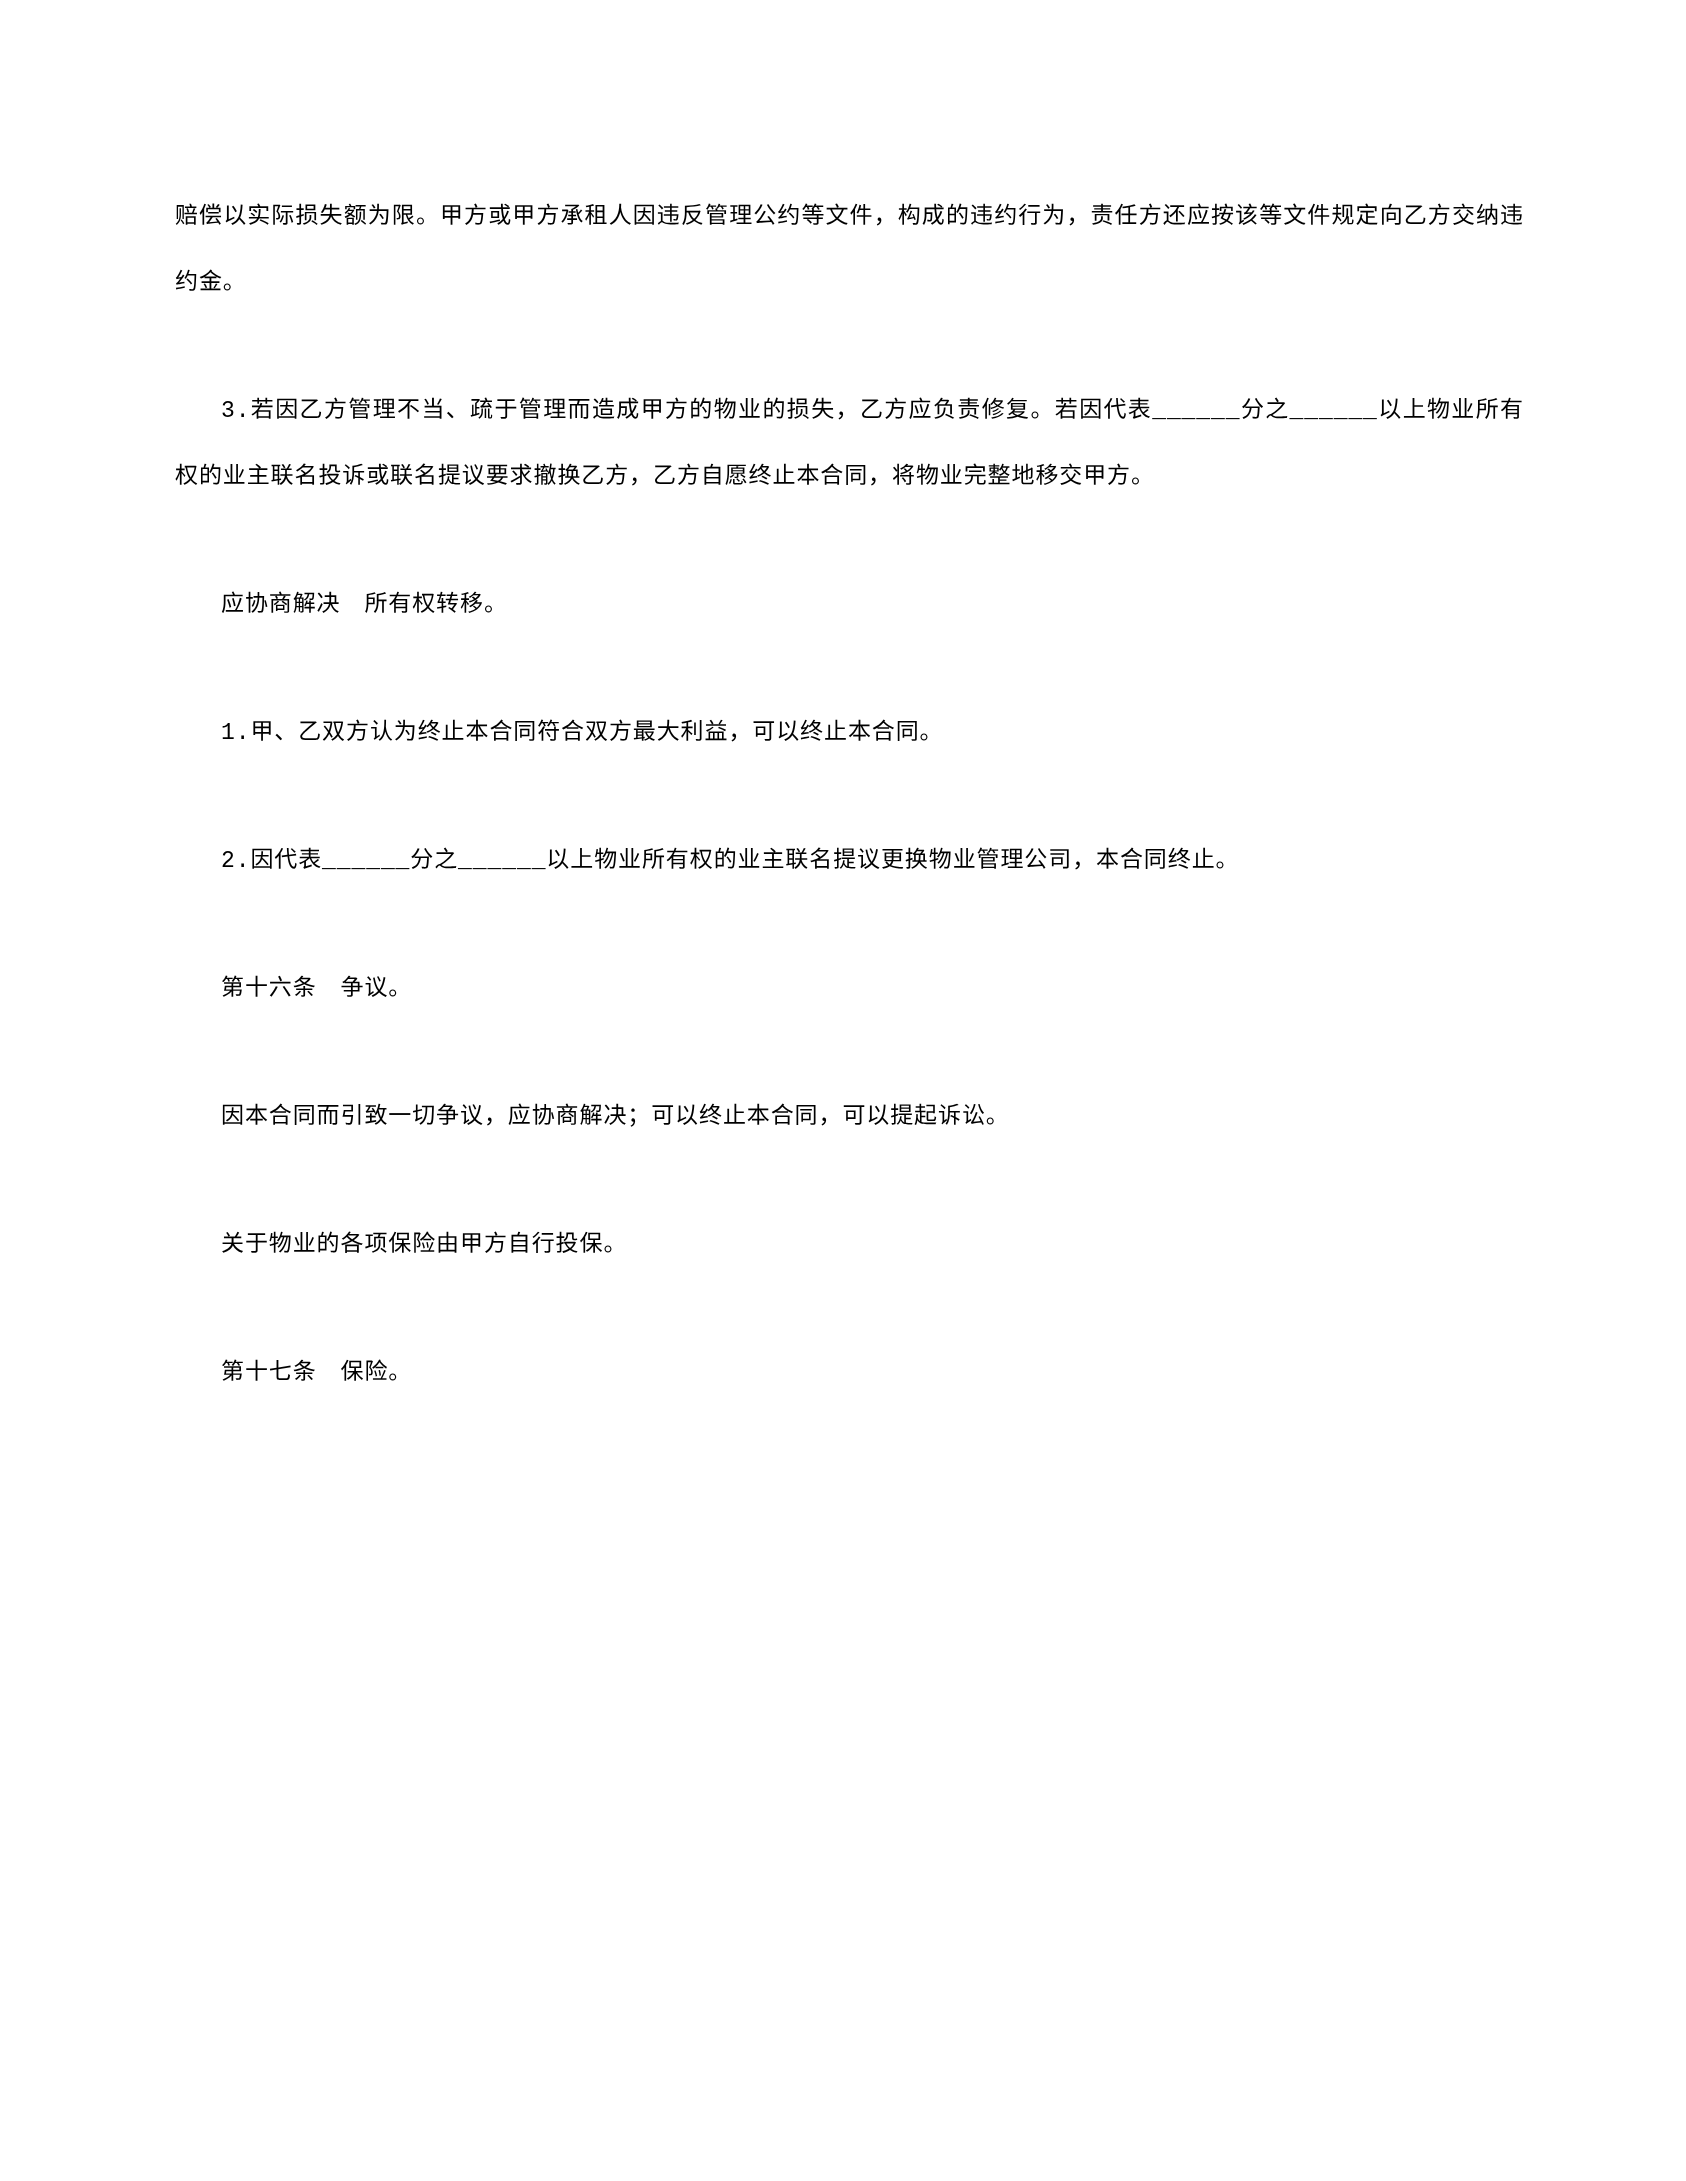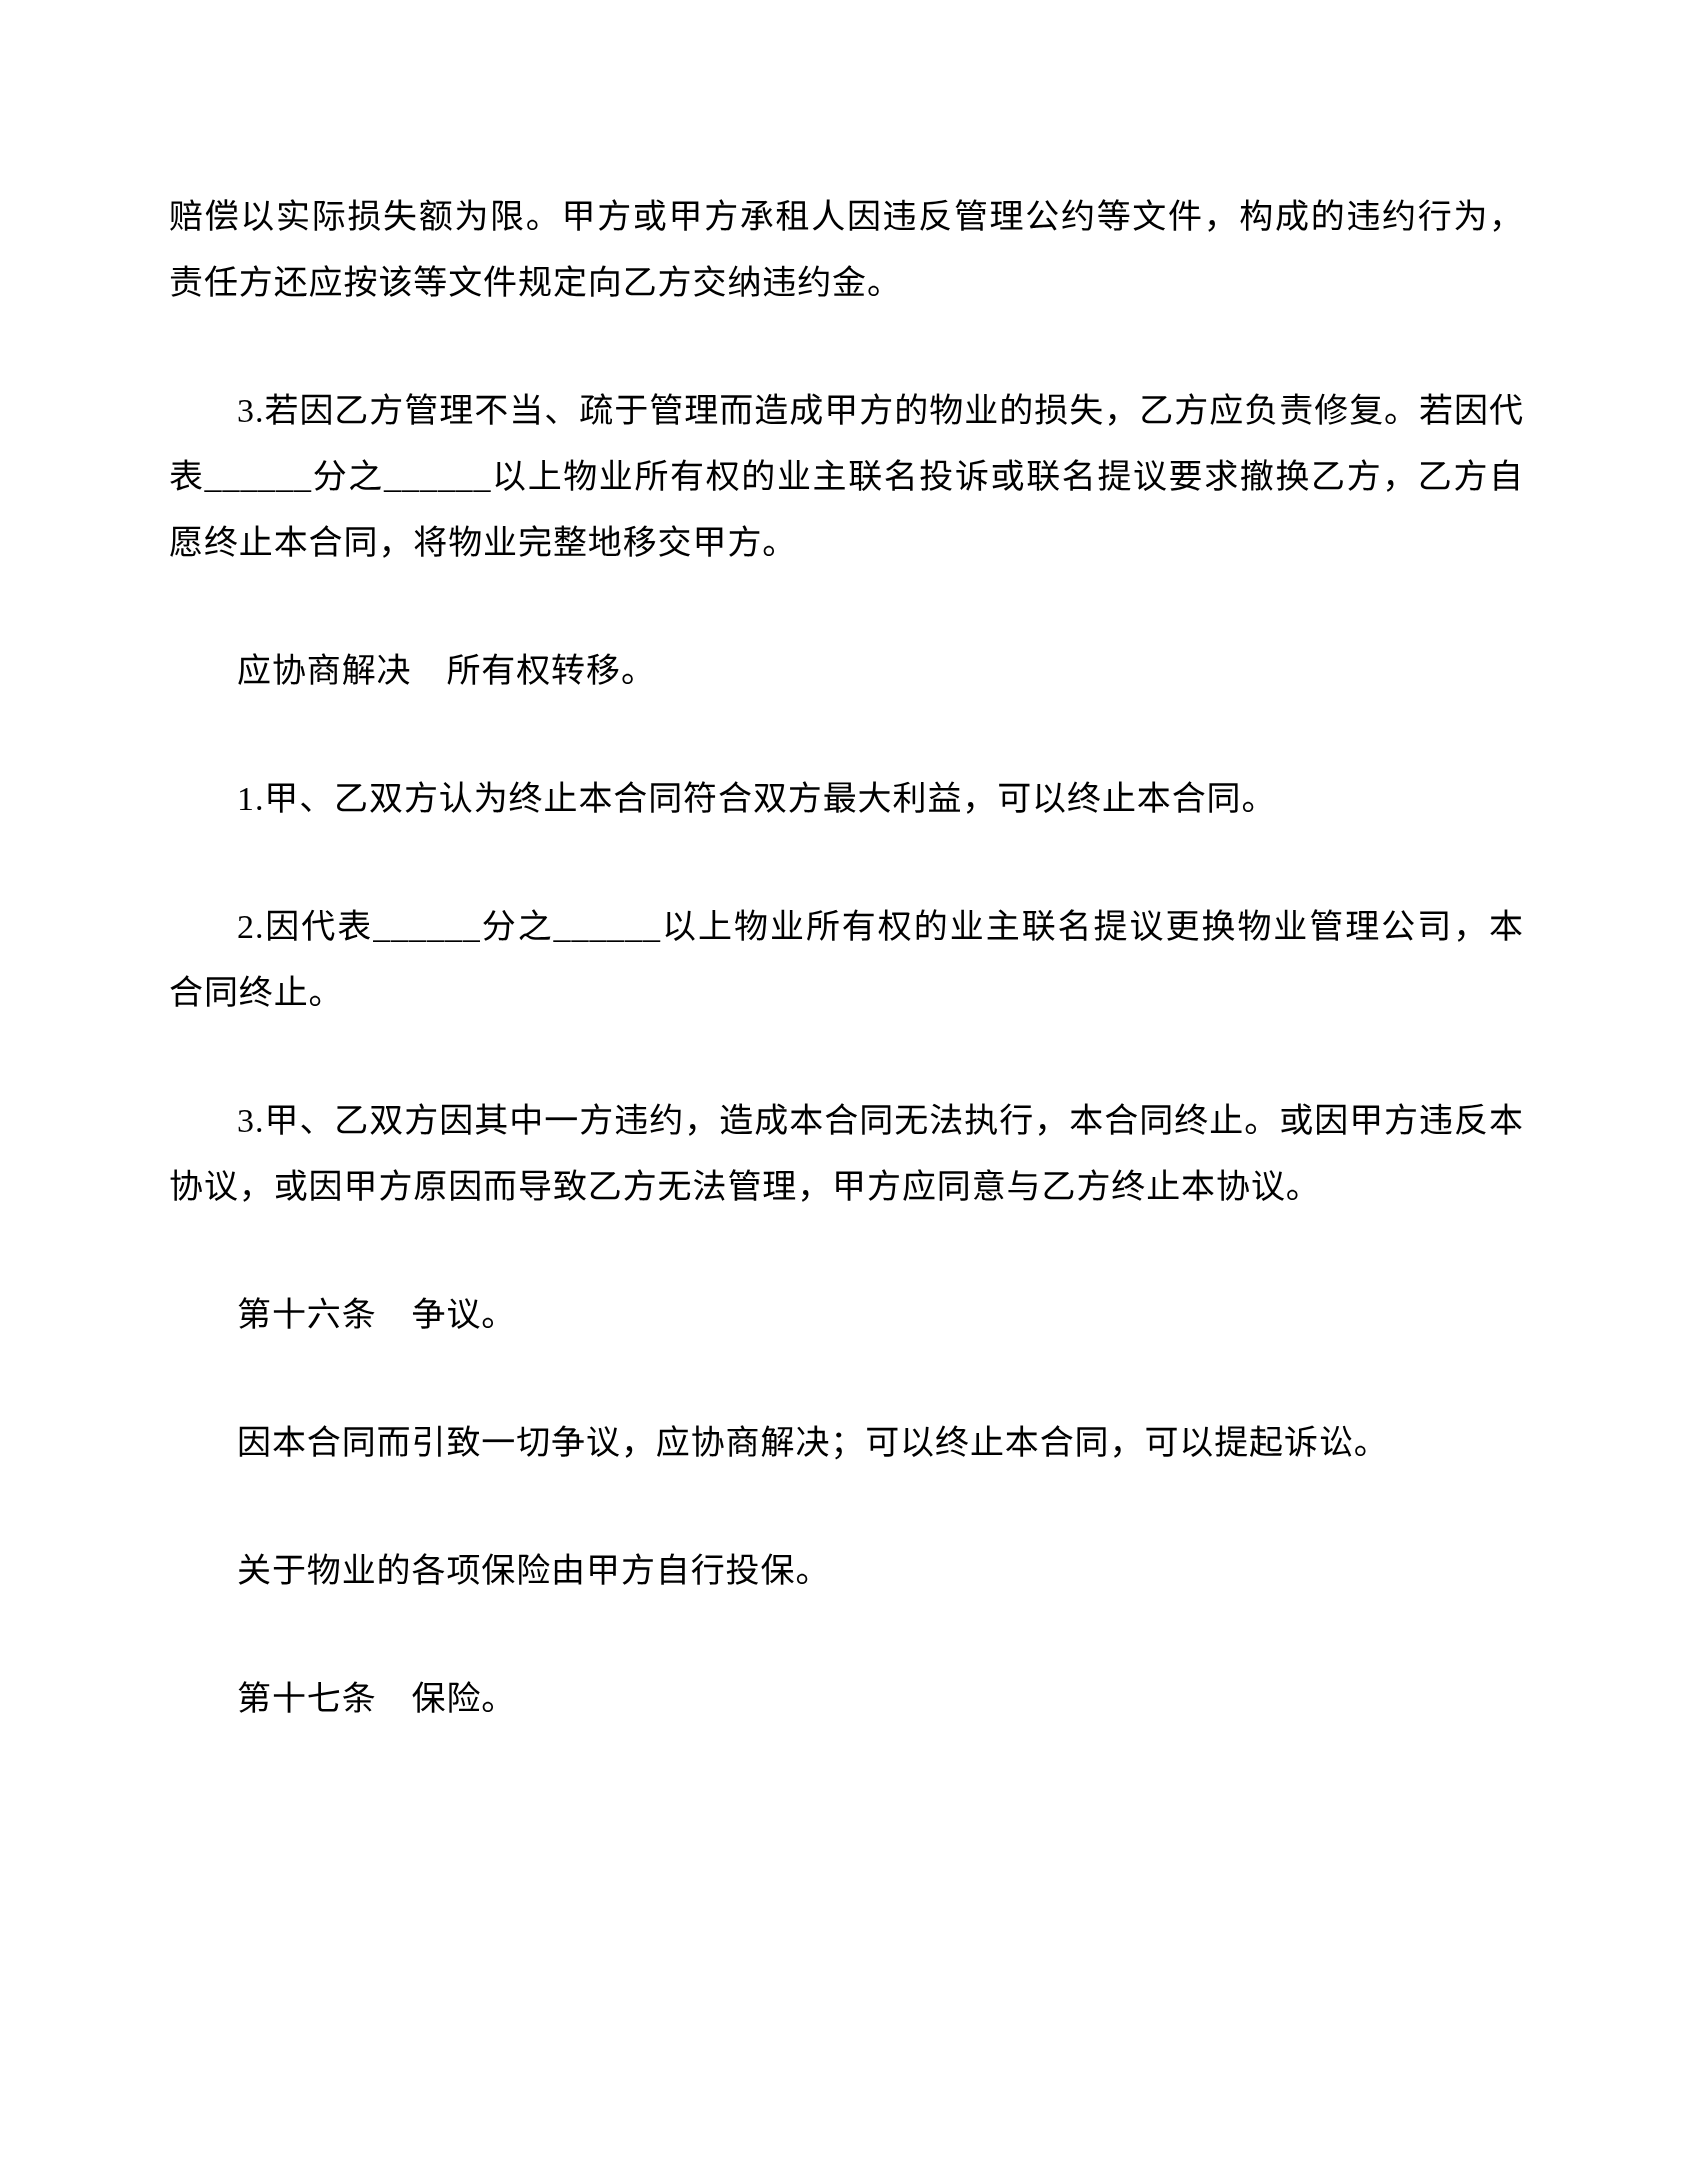--- a/index.html
+++ b/index.html
@@ -12,43 +12,43 @@
     width: 1686px;
     height: 2182px;
     background: #ffffff;
     box-sizing: border-box;
     padding: 184px 162px 0 163px;
     font-family: "Liberation Serif", "DejaVu Serif", serif;
     color: #000000;
     overflow: hidden;
   }
   .doc p {
-    margin: 0 0 62px 6px;
-    font-size: 34px;
+    margin: 0 0 62px 12px;
+    font-size: 23px;
     line-height: 66px;
     letter-spacing: 0.9px;
     text-align: justify;
     text-justify: inter-ideograph;
     text-indent: 2em;
     word-break: break-all;
+    font-family: Liberation Mono, monospace;
   }
   .doc p.no-indent {
     text-indent: 0;
   }
 </style>
 </head>
 <body>
 
 <div class="page">
   <div class="doc">
     <p class="no-indent">赔偿以实际损失额为限。甲方或甲方承租人因违反管理公约等文件，构成的违约行为，责任方还应按该等文件规定向乙方交纳违约金。</p>
     <p>3.若因乙方管理不当、疏于管理而造成甲方的物业的损失，乙方应负责修复。若因代表______分之______以上物业所有权的业主联名投诉或联名提议要求撤换乙方，乙方自愿终止本合同，将物业完整地移交甲方。</p>
     <p>应协商解决　所有权转移。</p>
     <p>1.甲、乙双方认为终止本合同符合双方最大利益，可以终止本合同。</p>
     <p>2.因代表______分之______以上物业所有权的业主联名提议更换物业管理公司，本合同终止。</p>
-    <p>3.甲、乙双方因其中一方违约，造成本合同无法执行，本合同终止。或因甲方违反本协议，或因甲方原因而导致乙方无法管理，甲方应同意与乙方终止本协议。</p>
     <p>第十六条　争议。</p>
     <p>因本合同而引致一切争议，应协商解决；可以终止本合同，可以提起诉讼。</p>
     <p>关于物业的各项保险由甲方自行投保。</p>
     <p>第十七条　保险。</p>
   </div>
 </div>
 
 
 </body></html>

